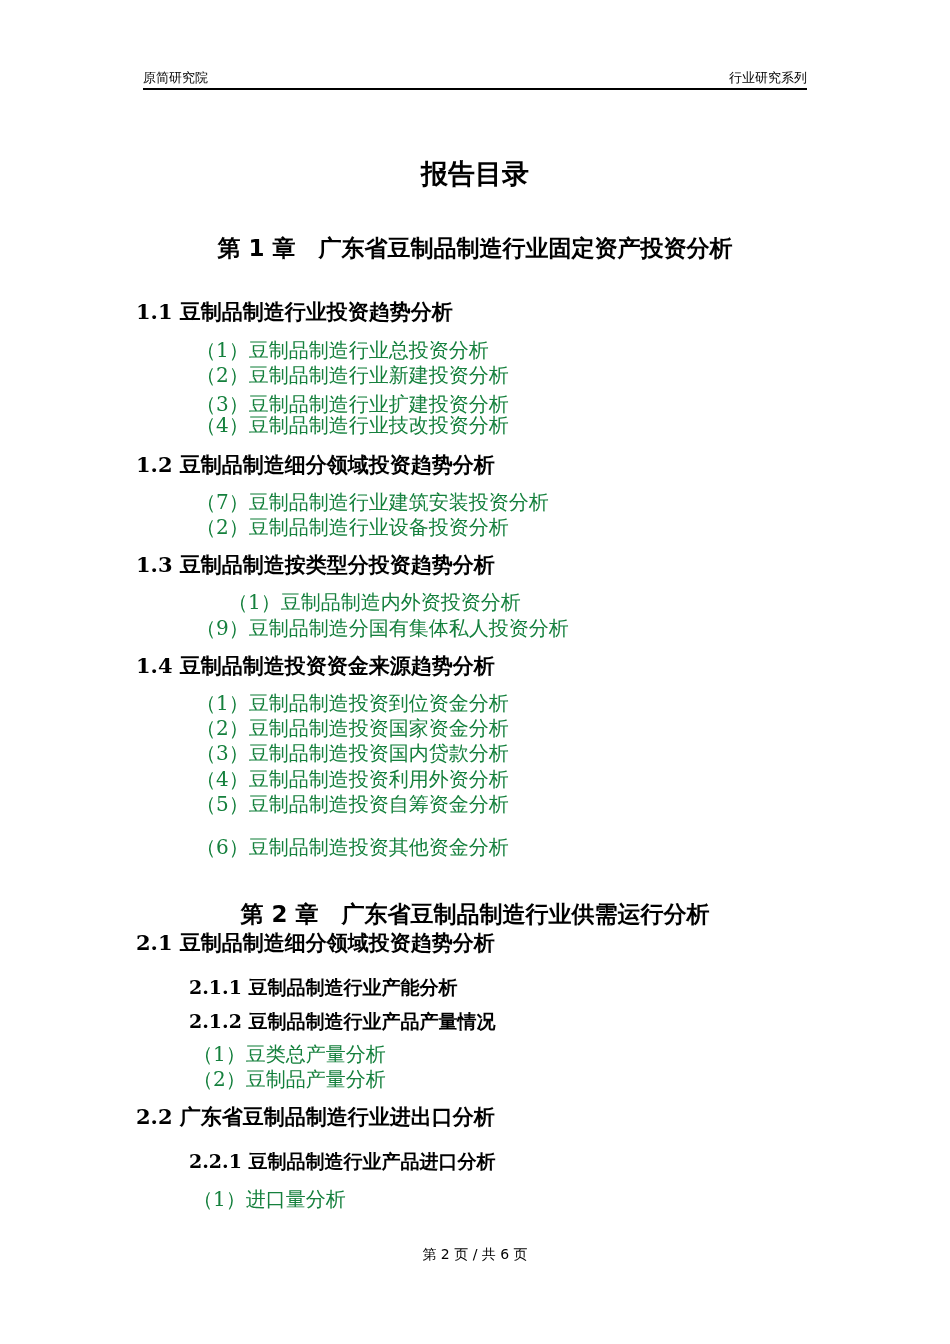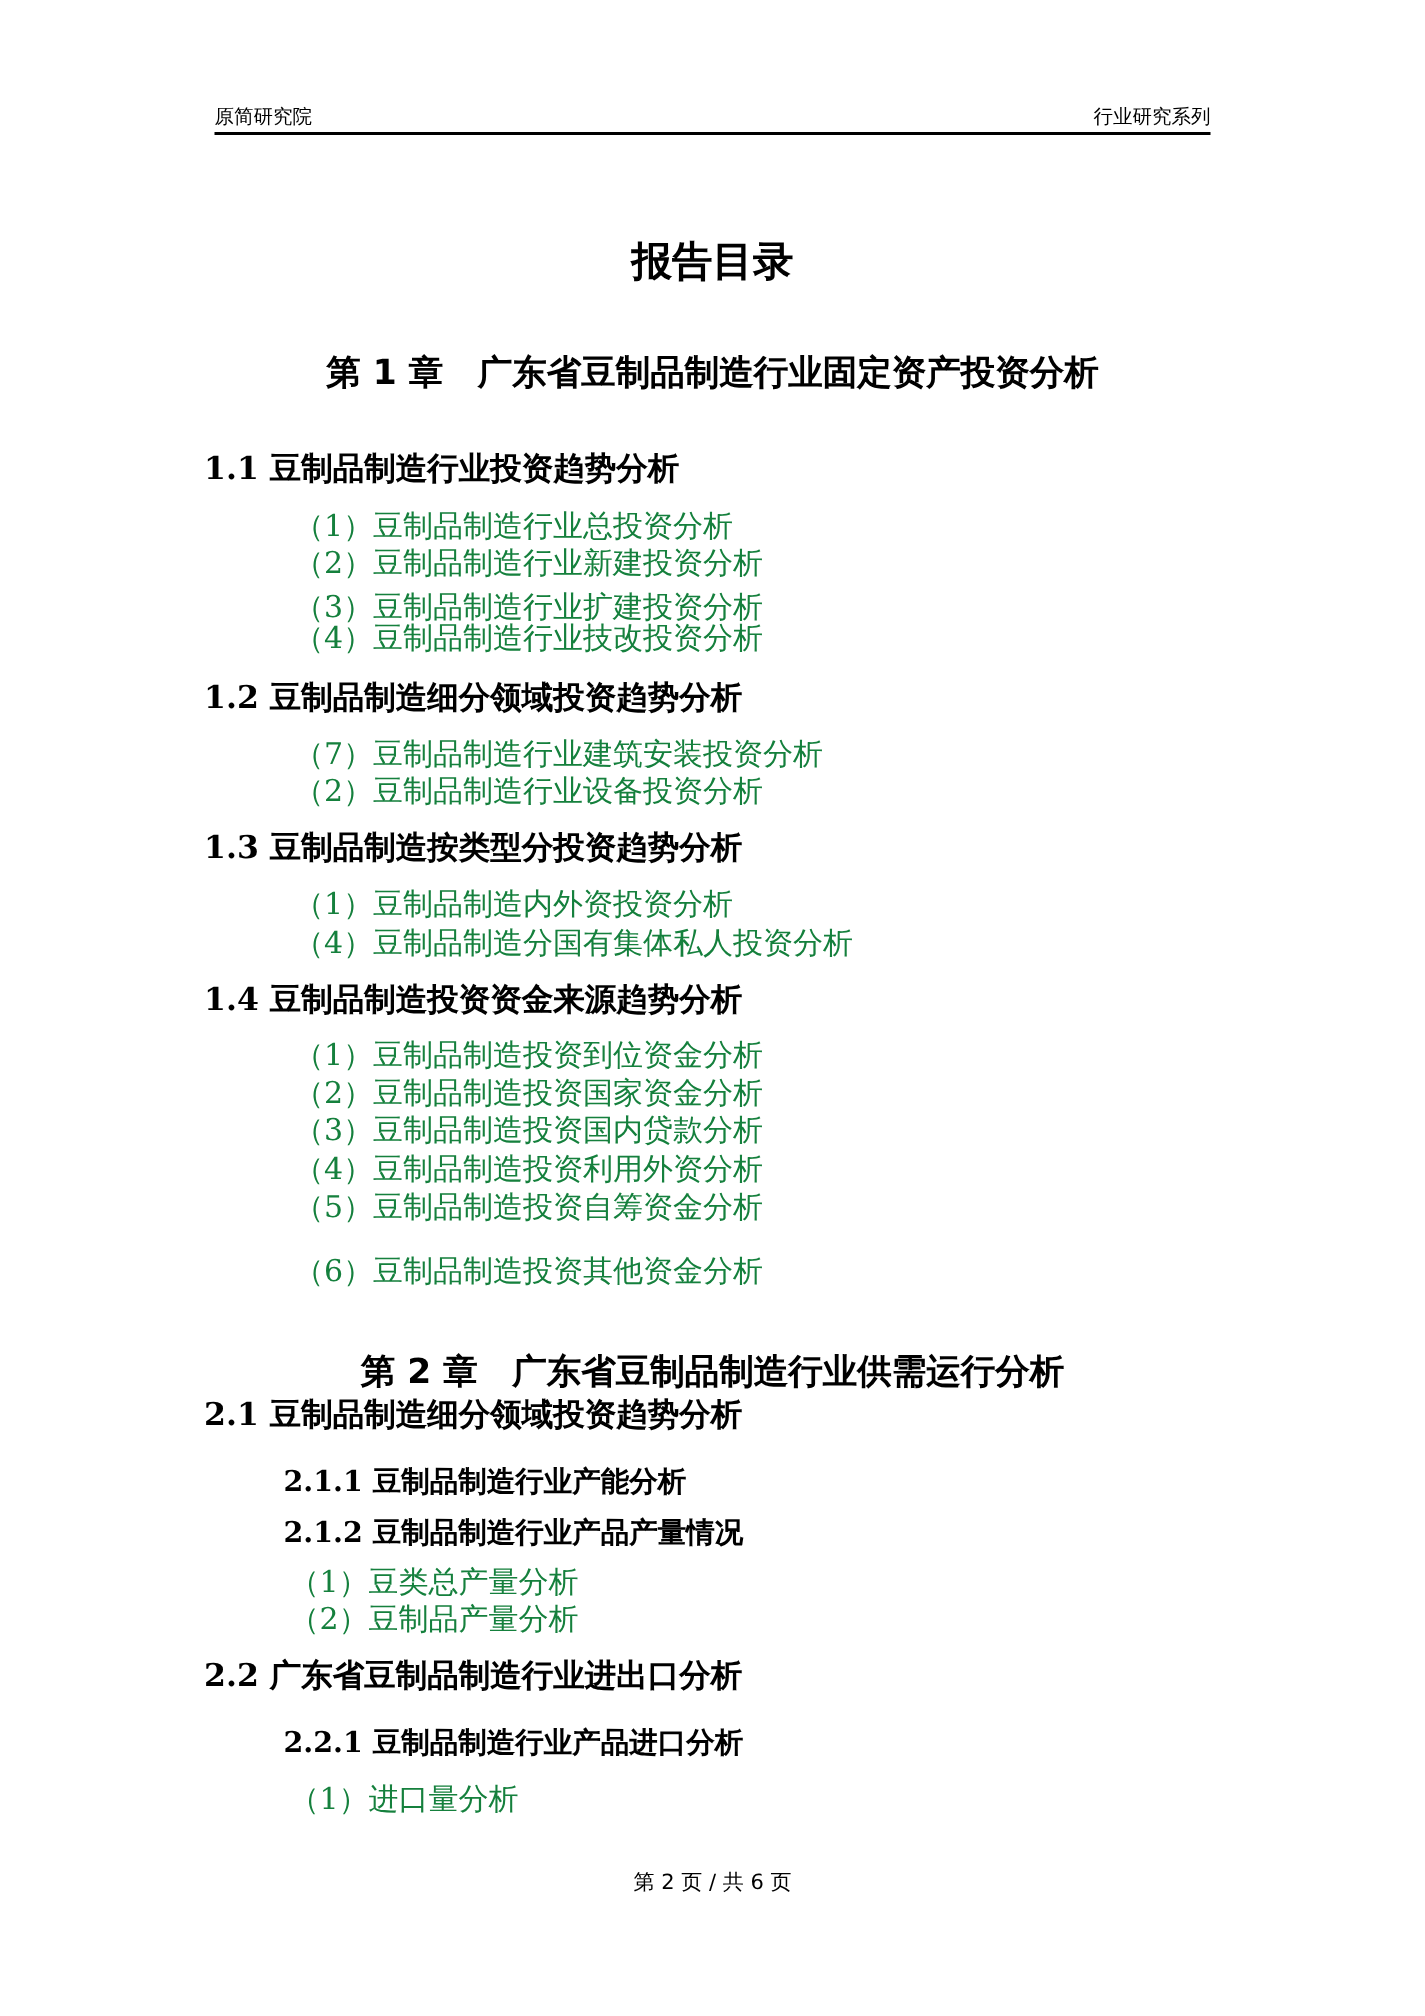--- a/index.html
+++ b/index.html
@@ -97,22 +97,22 @@
   <span class="num">1.2</span>
   <span>豆制品制造细分领域投资趋势分析</span>
 </div>
 <div class="abs item" style="top:489px;">（7）豆制品制造行业建筑安装投资分析</div>
 <div class="abs item" style="top:514px;">（2）豆制品制造行业设备投资分析</div>
 
 <div class="abs section" style="top:551px;">
   <span class="num">1.3</span>
   <span>豆制品制造按类型分投资趋势分析</span>
 </div>
-<div class="abs item" style="top:589px;">（1）豆制品制造内外资投资分析</div>
-<div class="abs item" style="top:615px;">（4）豆制品制造分国有集体私人投资分析</div>
+<div class="abs item" style="top:589px;margin-left:32px;">（1）豆制品制造内外资投资分析</div>
+<div class="abs item" style="top:615px;">（9）豆制品制造分国有集体私人投资分析</div>
 
 <div class="abs section" style="top:652px;">
   <span class="num">1.4</span>
   <span>豆制品制造投资资金来源趋势分析</span>
 </div>
 <div class="abs item" style="top:690px;">（1）豆制品制造投资到位资金分析</div>
 <div class="abs item" style="top:715px;">（2）豆制品制造投资国家资金分析</div>
 <div class="abs item" style="top:740px;">（3）豆制品制造投资国内贷款分析</div>
 <div class="abs item" style="top:766px;">（4）豆制品制造投资利用外资分析</div>
 <div class="abs item" style="top:791px;">（5）豆制品制造投资自筹资金分析</div>

